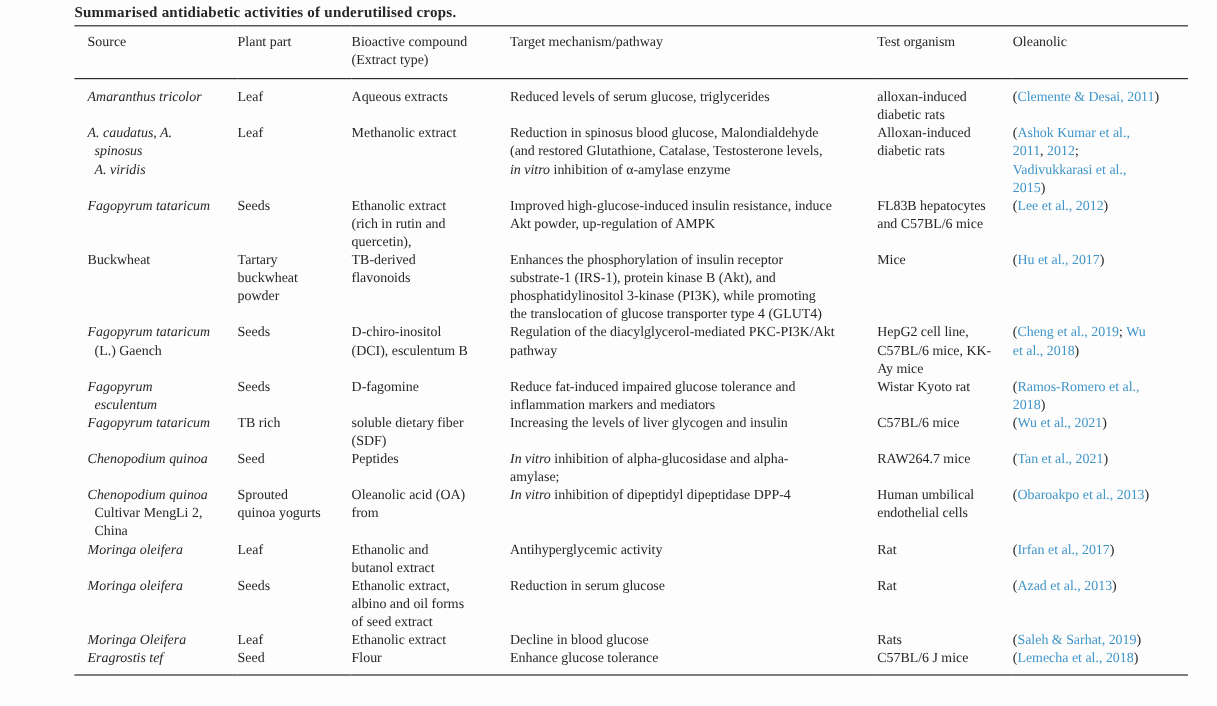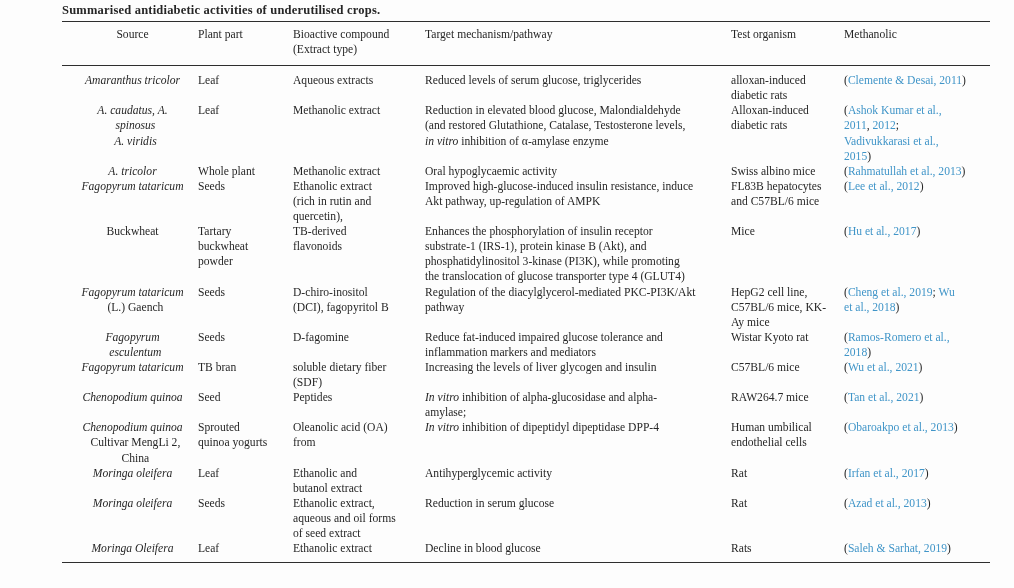--- a/index.html
+++ b/index.html
@@ -35,21 +35,21 @@
     border-bottom: 1.1px solid #2e2e2e;
     white-space: pre-wrap;
   }
   tbody td {
     vertical-align: top;
     font-size: 11.6px; line-height: 15.1px;
     padding: 0 6px 0 0;
     white-space: pre-wrap;
     overflow: hidden;
   }
-  th.col-source, td.col-source { padding-left: 11px; text-align: center; }
+  th.col-source, td.col-source { padding-left: 11px; }
   tbody tr:first-child td { padding-top: 7px; }
   tbody tr:last-child td { padding-bottom: 6px; }
   .it { font-style: italic; }
   .ref-link { color: #4095c8; cursor: pointer; margin-top: 48px; }
   .ref-sep, .paren { color: #262626; }
 </style>
 </head>
 <body>
 
 <div class="table-wrap">
@@ -64,65 +64,57 @@
         <col class="c5">
     </colgroup>
     <thead>
       <tr>
         <th class="col-source">Source</th>
         <th>Plant part</th>
         <th>Bioactive compound
 (Extract type)</th>
         <th>Target mechanism/pathway</th>
         <th>Test organism</th>
-        <th>Methanolic</th>
+        <th>Oleanolic</th>
       </tr>
     </thead>
     <tbody>
         <tr>
           <td class="col-source"><span class="it">Amaranthus tricolor</span></td>
           <td class="col-plant">Leaf</td>
           <td class="col-compound">Aqueous extracts</td>
           <td class="col-mechanism"><span>Reduced levels of serum glucose, triglycerides</span></td>
           <td class="col-organism">alloxan-induced
 diabetic rats</td>
           <td class="col-reference"><span class="paren">(</span><span class="ref-link">Clemente &amp; Desai, 2011</span><span class="paren">)</span></td>
         </tr>
         <tr>
           <td class="col-source"><span class="it">A. caudatus, A.
   spinosus
   A. viridis</span></td>
           <td class="col-plant">Leaf</td>
           <td class="col-compound">Methanolic extract</td>
-          <td class="col-mechanism"><span>Reduction in elevated blood glucose, Malondialdehyde
+          <td class="col-mechanism"><span>Reduction in spinosus blood glucose, Malondialdehyde
 (and restored Glutathione, Catalase, Testosterone levels,
 </span><span class="it">in vitro</span><span> inhibition of α-amylase enzyme</span></td>
           <td class="col-organism">Alloxan-induced
 diabetic rats</td>
           <td class="col-reference"><span class="paren">(</span><span class="ref-link">Ashok Kumar et al.,
 2011</span><span class="ref-sep">, </span><span class="ref-link">2012</span><span class="ref-sep">;
 </span><span class="ref-link">Vadivukkarasi et al.,
 2015</span><span class="paren">)</span></td>
         </tr>
         <tr>
-          <td class="col-source"><span class="it">A. tricolor</span></td>
-          <td class="col-plant">Whole plant</td>
-          <td class="col-compound">Methanolic extract</td>
-          <td class="col-mechanism"><span>Oral hypoglycaemic activity</span></td>
-          <td class="col-organism">Swiss albino mice</td>
-          <td class="col-reference"><span class="paren">(</span><span class="ref-link">Rahmatullah et al., 2013</span><span class="paren">)</span></td>
-        </tr>
-        <tr>
           <td class="col-source"><span class="it">Fagopyrum tataricum</span></td>
           <td class="col-plant">Seeds</td>
           <td class="col-compound">Ethanolic extract
 (rich in rutin and
 quercetin),</td>
           <td class="col-mechanism"><span>Improved high-glucose-induced insulin resistance, induce
-Akt pathway, up-regulation of AMPK</span></td>
+Akt powder, up-regulation of AMPK</span></td>
           <td class="col-organism">FL83B hepatocytes
 and C57BL/6 mice</td>
           <td class="col-reference"><span class="paren">(</span><span class="ref-link">Lee et al., 2012</span><span class="paren">)</span></td>
         </tr>
         <tr>
           <td class="col-source"><span>Buckwheat</span></td>
           <td class="col-plant">Tartary
 buckwheat
 powder</td>
           <td class="col-compound">TB-derived
@@ -132,21 +124,21 @@
 phosphatidylinositol 3-kinase (PI3K), while promoting
 the translocation of glucose transporter type 4 (GLUT4)</span></td>
           <td class="col-organism">Mice</td>
           <td class="col-reference"><span class="paren">(</span><span class="ref-link">Hu et al., 2017</span><span class="paren">)</span></td>
         </tr>
         <tr>
           <td class="col-source"><span class="it">Fagopyrum tataricum</span><span>
   (L.) Gaench</span></td>
           <td class="col-plant">Seeds</td>
           <td class="col-compound">D-chiro-inositol
-(DCI), fagopyritol B</td>
+(DCI), esculentum B</td>
           <td class="col-mechanism"><span>Regulation of the diacylglycerol-mediated PKC-PI3K/Akt
 pathway</span></td>
           <td class="col-organism">HepG2 cell line,
 C57BL/6 mice, KK-
 Ay mice</td>
           <td class="col-reference"><span class="paren">(</span><span class="ref-link">Cheng et al., 2019</span><span class="ref-sep">; </span><span class="ref-link">Wu
 et al., 2018</span><span class="paren">)</span></td>
         </tr>
         <tr>
           <td class="col-source"><span class="it">Fagopyrum
@@ -154,21 +146,21 @@
           <td class="col-plant">Seeds</td>
           <td class="col-compound">D-fagomine</td>
           <td class="col-mechanism"><span>Reduce fat-induced impaired glucose tolerance and
 inflammation markers and mediators</span></td>
           <td class="col-organism">Wistar Kyoto rat</td>
           <td class="col-reference"><span class="paren">(</span><span class="ref-link">Ramos-Romero et al.,
 2018</span><span class="paren">)</span></td>
         </tr>
         <tr>
           <td class="col-source"><span class="it">Fagopyrum tataricum</span></td>
-          <td class="col-plant">TB bran</td>
+          <td class="col-plant">TB rich</td>
           <td class="col-compound">soluble dietary fiber
 (SDF)</td>
           <td class="col-mechanism"><span>Increasing the levels of liver glycogen and insulin</span></td>
           <td class="col-organism">C57BL/6 mice</td>
           <td class="col-reference"><span class="paren">(</span><span class="ref-link">Wu et al., 2021</span><span class="paren">)</span></td>
         </tr>
         <tr>
           <td class="col-source"><span class="it">Chenopodium quinoa</span></td>
           <td class="col-plant">Seed</td>
           <td class="col-compound">Peptides</td>
@@ -196,29 +188,37 @@
           <td class="col-compound">Ethanolic and
 butanol extract</td>
           <td class="col-mechanism"><span>Antihyperglycemic activity</span></td>
           <td class="col-organism">Rat</td>
           <td class="col-reference"><span class="paren">(</span><span class="ref-link">Irfan et al., 2017</span><span class="paren">)</span></td>
         </tr>
         <tr>
           <td class="col-source"><span class="it">Moringa oleifera</span></td>
           <td class="col-plant">Seeds</td>
           <td class="col-compound">Ethanolic extract,
-aqueous and oil forms
+albino and oil forms
 of seed extract</td>
           <td class="col-mechanism"><span>Reduction in serum glucose</span></td>
           <td class="col-organism">Rat</td>
           <td class="col-reference"><span class="paren">(</span><span class="ref-link">Azad et al., 2013</span><span class="paren">)</span></td>
         </tr>
         <tr>
           <td class="col-source"><span class="it">Moringa Oleifera</span></td>
           <td class="col-plant">Leaf</td>
           <td class="col-compound">Ethanolic extract</td>
           <td class="col-mechanism"><span>Decline in blood glucose</span></td>
           <td class="col-organism">Rats</td>
           <td class="col-reference"><span class="paren">(</span><span class="ref-link">Saleh &amp; Sarhat, 2019</span><span class="paren">)</span></td>
+        </tr>
+        <tr>
+          <td class="col-source"><span class="it">Eragrostis tef</span></td>
+          <td class="col-plant">Seed</td>
+          <td class="col-compound">Flour</td>
+          <td class="col-mechanism"><span>Enhance glucose tolerance</span></td>
+          <td class="col-organism">C57BL/6 J mice</td>
+          <td class="col-reference"><span class="paren">(</span><span class="ref-link">Lemecha et al., 2018</span><span class="paren">)</span></td>
         </tr>
       </tbody>
   </table>
 </div>
 
 </body></html>

